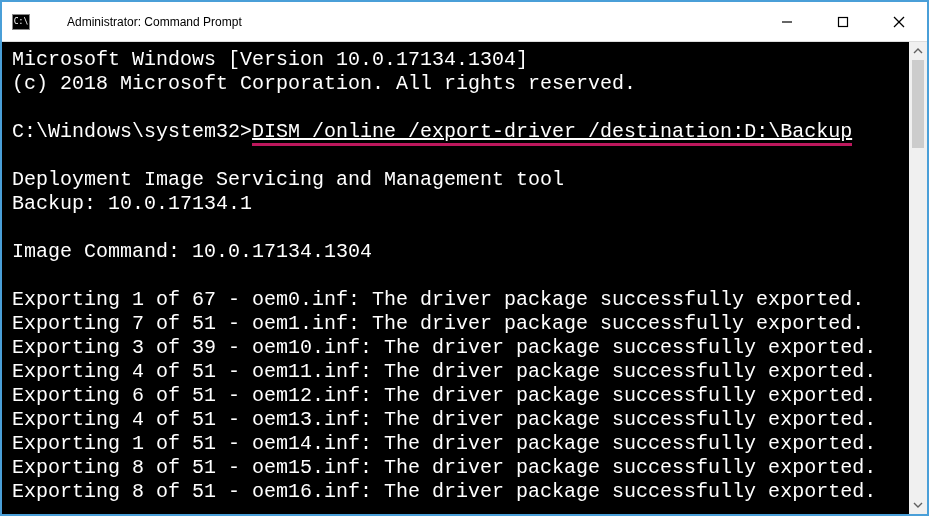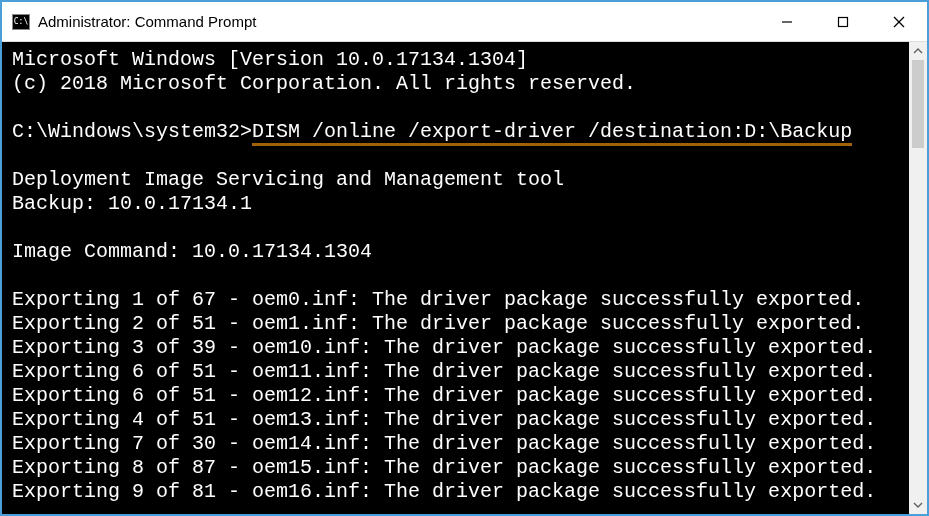--- a/index.html
+++ b/index.html
@@ -1,32 +1,32 @@
 <!DOCTYPE html>
 <html><head>
   <meta charset="utf-8">
   <style>
     * { margin: 0; padding: 0; box-sizing: border-box; }
     body { width: 929px; height: 516px; background: #fff; font-family: "Segoe UI", Tahoma, sans-serif; overflow: hidden; }
     .window { width: 929px; height: 516px; border: 2px solid #4a9fd8; display: flex; flex-direction: column; background: #fff; }
     .titlebar { height: 40px; display: flex; align-items: center; background: #fff; border-bottom: 1px solid #ddd; }
     .titlebar-icon { width: 18px; height: 16px; margin-left: 10px; margin-right: 8px; background: #000; display: inline-flex; align-items: center; justify-content: center; border: 1px solid #888; }
     .titlebar-icon-text { color: #fff; font-size: 8px; font-family: Consolas, monospace; line-height: 1; }
-    .titlebar-title { font-size: 15px; color: #000; flex: 0 0 auto; }
+    .titlebar-title { font-size: 12px; color: #000; flex: 0 0 auto; margin-left: 29px; }
     .titlebar-spacer { flex: 1 1 auto; }
     .titlebar-btn { width: 56px; height: 38px; display: flex; align-items: center; justify-content: center; background: transparent; border: none; cursor: pointer; }
     .titlebar-btn svg { width: 12px; height: 12px; stroke: #000; stroke-width: 1.2; fill: none; }
     .client { flex: 1 1 auto; display: flex; background: #000; overflow: hidden; }
     .terminal { flex: 1 1 auto; color: #fff; padding: 6px 10px 6px 10px; font-family: Consolas, "Courier New", monospace; font-size: 20px; line-height: 24px; white-space: pre; overflow: hidden; letter-spacing: 0; }
     .scrollbar { width: 18px; background: #f0f0f0; position: relative; }
     .scroll-arrow-up, .scroll-arrow-down { position: absolute; left: 0; right: 0; height: 18px; display: flex; align-items: center; justify-content: center; color: #606060; font-size: 10px; }
     .scroll-arrow-up { top: 0; }
     .scroll-arrow-down { bottom: 0; }
     .scroll-thumb { position: absolute; left: 3px; right: 3px; top: 18px; height: 88px; background: #ccc; }
-    .cmd-underline { border-bottom: 3px solid #a16207; }
+    .cmd-underline { border-bottom: 3px solid #be185d; text-decoration: underline; }
   </style>
 </head>
 <body>
 
 <div class="window">
   <div class="titlebar">
     <span class="titlebar-icon">
         <span class="titlebar-icon-text">C:\</span>
       </span>
     <span class="titlebar-title">Administrator: Command Prompt</span>
@@ -53,28 +53,28 @@
 <span>(c) 2018 Microsoft Corporation. All rights reserved.</span>
 <span></span>
 <span>C:\Windows\system32&gt;</span><span class="cmd-underline">DISM /online /export-driver /destination:D:\Backup</span>
 <span></span>
 <span>Deployment Image Servicing and Management tool</span>
 <span>Backup: 10.0.17134.1</span>
 <span></span>
 <span>Image Command: 10.0.17134.1304</span>
 <span></span>
 <span>Exporting 1 of 67 - oem0.inf: The driver package successfully exported.</span>
-<span>Exporting 2 of 51 - oem1.inf: The driver package successfully exported.</span>
+<span>Exporting 7 of 51 - oem1.inf: The driver package successfully exported.</span>
 <span>Exporting 3 of 39 - oem10.inf: The driver package successfully exported.</span>
-<span>Exporting 6 of 51 - oem11.inf: The driver package successfully exported.</span>
+<span>Exporting 4 of 51 - oem11.inf: The driver package successfully exported.</span>
 <span>Exporting 6 of 51 - oem12.inf: The driver package successfully exported.</span>
 <span>Exporting 4 of 51 - oem13.inf: The driver package successfully exported.</span>
-<span>Exporting 7 of 30 - oem14.inf: The driver package successfully exported.</span>
-<span>Exporting 8 of 87 - oem15.inf: The driver package successfully exported.</span>
-<span>Exporting 9 of 81 - oem16.inf: The driver package successfully exported.</span></div>
+<span>Exporting 1 of 51 - oem14.inf: The driver package successfully exported.</span>
+<span>Exporting 8 of 51 - oem15.inf: The driver package successfully exported.</span>
+<span>Exporting 8 of 51 - oem16.inf: The driver package successfully exported.</span></div>
     <div class="scrollbar">
       <div class="scroll-arrow-up">
         <svg width="10" height="6" viewBox="0 0 10 6">
             <path d="M1 5 L5 1 L9 5" fill="none" stroke="#606060" stroke-width="1.4"></path>
           </svg>
       </div>
       <div class="scroll-thumb"></div>
       <div class="scroll-arrow-down">
         <svg width="10" height="6" viewBox="0 0 10 6">
             <path d="M1 1 L5 5 L9 1" fill="none" stroke="#606060" stroke-width="1.4"></path>

